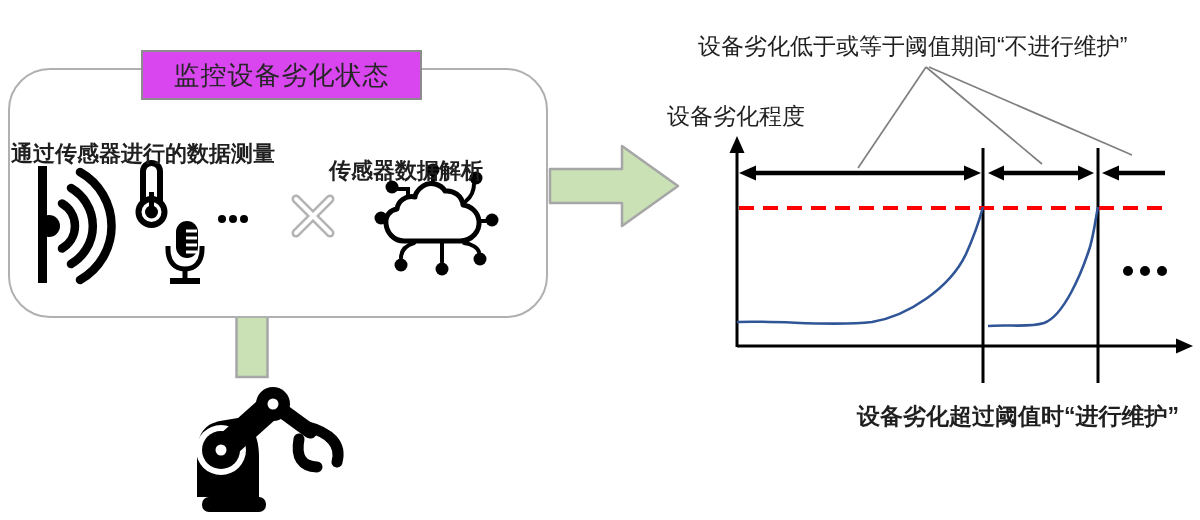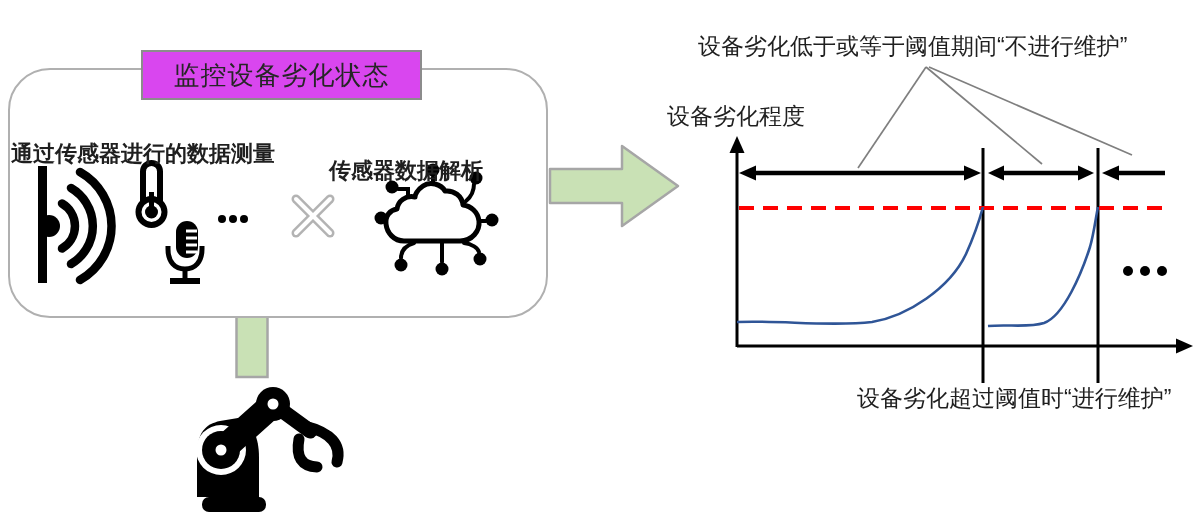--- a/index.html
+++ b/index.html
@@ -24,21 +24,21 @@
   }
   #title-box span{font-size:26px;letter-spacing:1px;color:#262626;}
   .box-label{
     z-index:3;font-size:22px;font-weight:700;color:#1f1f1f;white-space:nowrap;margin-top:16px;
   }
   #measurement-label{left:11px;top:123px;}
   #analysis-label{left:329px;top:140px;}
   .chart-text{z-index:3;white-space:nowrap;color:#1f1f1f;}
   #chart-top-annotation{left:670px;top:31px;font-size:23px;margin-left:28px;}
   #chart-ylabel{left:667px;top:101px;font-size:23px;font-weight:400;}
-  #chart-bottom-annotation{left:857px;top:383px;font-size:23px;}
+  #chart-bottom-annotation{left:857px;top:401px;font-size:23px;font-weight:bold;}
 </style>
 </head>
 <body>
 
 <div class="abs" id="monitor-box"></div>
 
 <svg class="abs" id="diagram-svg" width="1200" height="520" viewBox="0 0 1200 520">
 
   <g fill="#000">
     <rect x="38" y="166" width="9" height="117"></rect>

